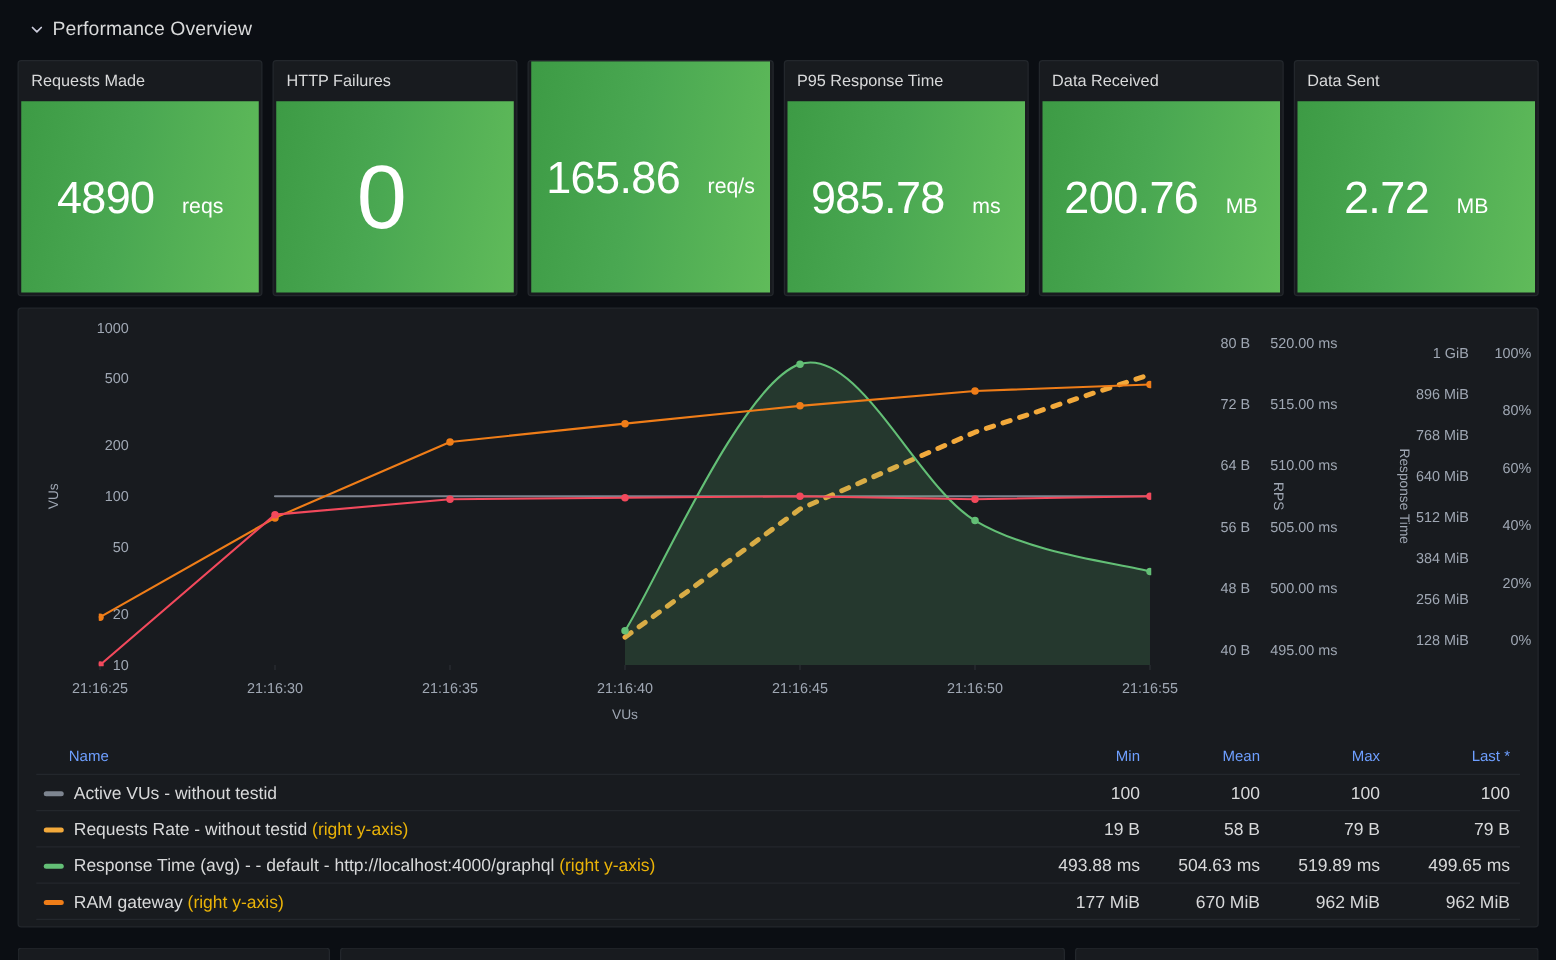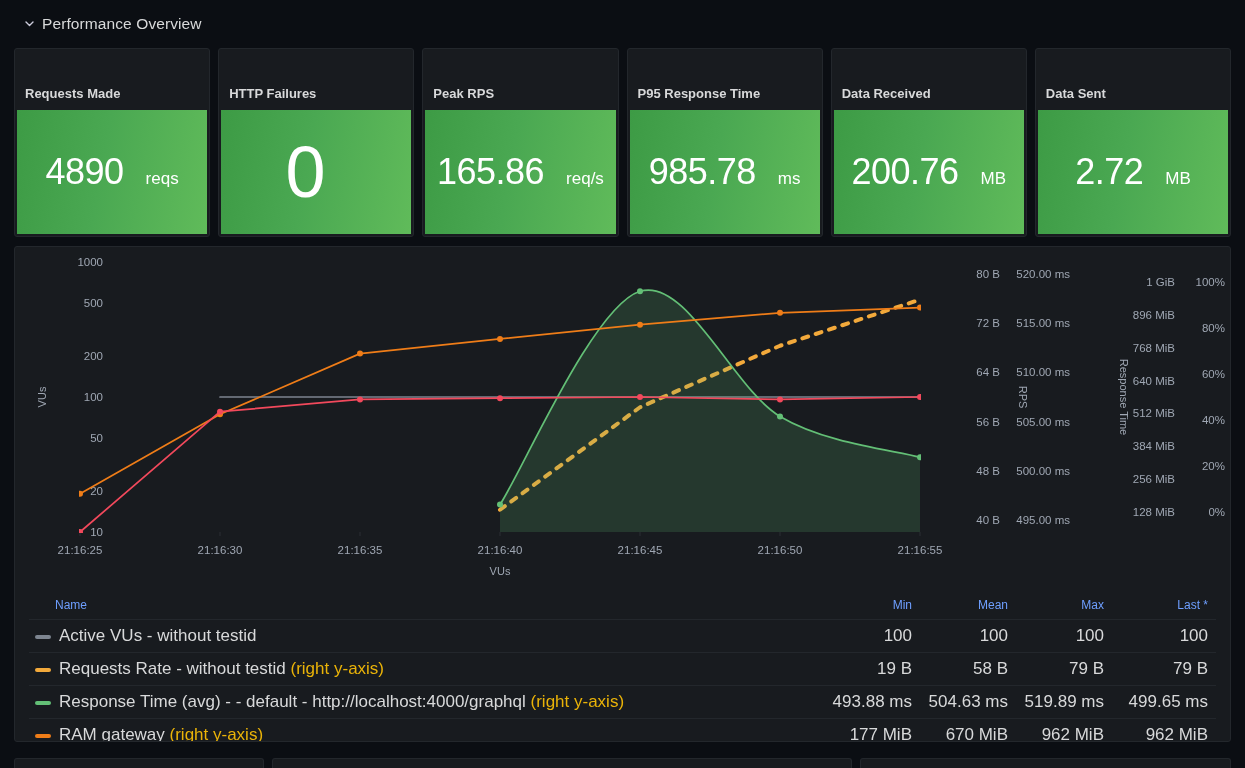--- a/index.html
+++ b/index.html
@@ -26,23 +26,22 @@
 
   
   .stat-row { display: flex; gap: 8px; height: 189px; }
   .stat-panel {
     flex: 1 1 0; background: #181b1f;
     border: 1px solid #23272c; border-radius: 3px;
     display: flex; flex-direction: column; overflow: hidden;
   }
   .stat-title {
     height: 32px; line-height: 32px; padding: 0 10px;
-    font-size: 13px; color: #d8d9da; font-weight: 700;
+    font-size: 13px; color: #d8d9da; font-weight: 400;
     flex: 0 0 32px;
-    margin-top: 29px;
   }
   .stat-body {
     flex: 1 1 auto; margin: 0 2px 2px 2px;
     background: linear-gradient(100deg, #3d9b45 0%, #4aa852 45%, #60bb5a 100%);
     display: flex; align-items: center; justify-content: center;
     position: relative;
   }
   .stat-value {
     display: flex; align-items: baseline; justify-content: center;
     color: #ffffff; white-space: nowrap;
@@ -69,21 +68,21 @@
     padding: 0 14px 0 14px; overflow: hidden;
   }
   .legend-table { width: 100%; border-collapse: collapse; table-layout: fixed; }
   .legend-table th {
     font-size: 12px; font-weight: 500; color: #6e9fff;
     text-align: right; padding: 6px 8px 7px 8px;
     border-bottom: 1px solid #23272c;
   }
   .legend-table th.name-col { text-align: left; padding-left: 26px; }
   .legend-table td {
-    font-size: 17px; color: #d8d9da; padding: 6px 8px;
+    font-size: 14px; color: #d8d9da; padding: 6px 8px;
     text-align: right; border-bottom: 1px solid #23272c;
     white-space: nowrap; overflow: hidden; text-overflow: ellipsis;
   }
   .legend-table td.name-cell { text-align: left; padding-left: 6px; }
   .swatch {
     display: inline-block; width: 16px; height: 4px; border-radius: 2px;
     margin-right: 8px; position: relative; top: -2px;
   }
   .axis-note { color: #eab308; }
 
@@ -126,21 +125,20 @@
       <div class="stat-title">HTTP Failures</div>
       <div class="stat-body">
         <div class="stat-value">
           <span class="stat-num">0</span>
           <span class="stat-unit"></span>
         </div>
       </div>
     </div>
 
     <div class="stat-panel">
-      <div class="stat-title">Peak RPS</div>
       <div class="stat-body">
         <div class="stat-value">
           <span class="stat-num">165.86</span>
           <span class="stat-unit">req/s</span>
         </div>
       </div>
     </div>
 
     <div class="stat-panel">
       <div class="stat-title">P95 Response Time</div>

